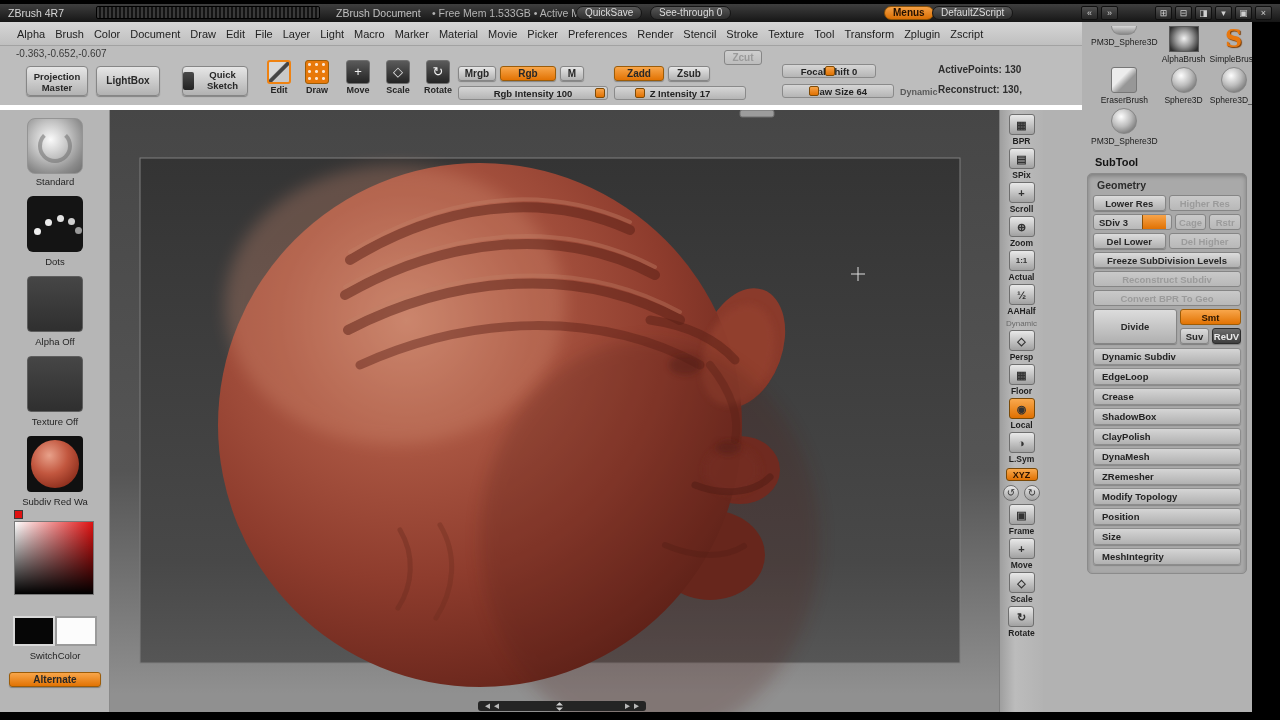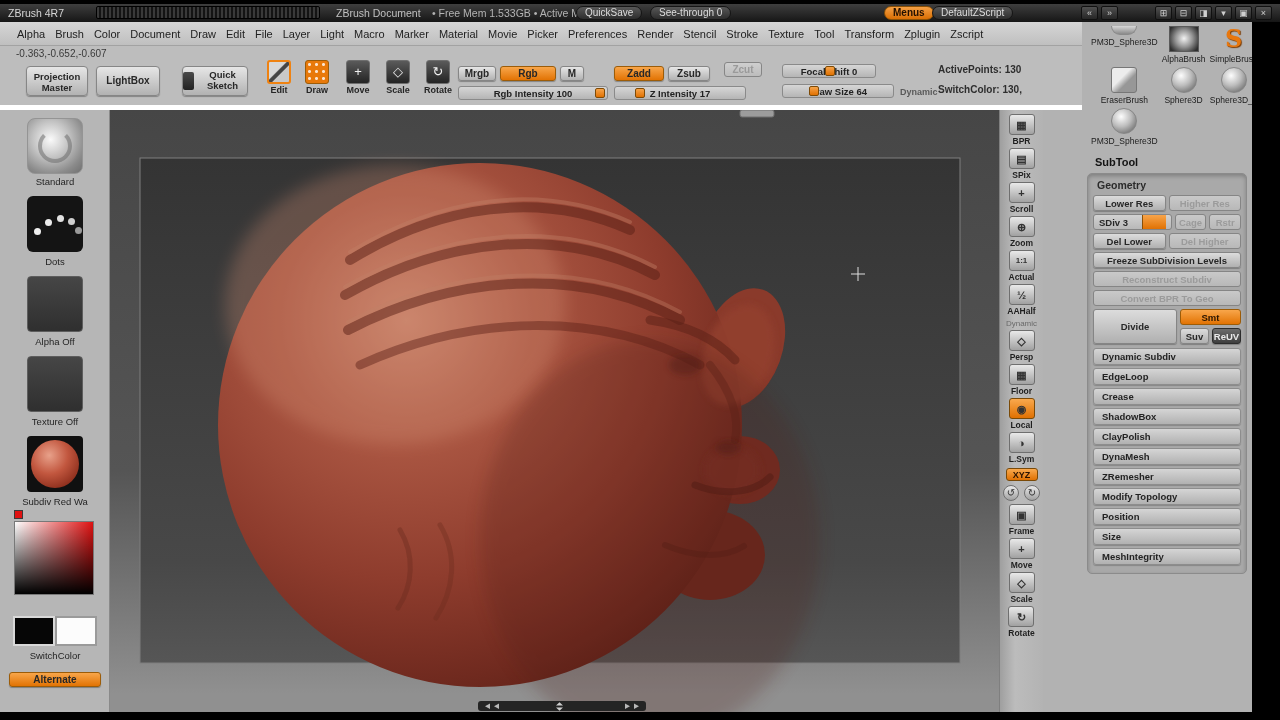--- a/index.html
+++ b/index.html
@@ -196,38 +196,38 @@
     <button class="sbtn small" style="left:458px;top:20px;width:38px;">Mrgb</button>
     <button class="sbtn small orange" style="left:500px;top:20px;width:56px;">Rgb</button>
     <button class="sbtn small" style="left:560px;top:20px;width:24px;">M</button>
     <div class="slider" style="left:458px;top:40px;width:150px;">
       <span>Rgb Intensity 100</span>
       <i class="handle" style="left:136px;"></i>
     </div>
 
     <button class="sbtn small orange" style="left:614px;top:20px;width:50px;">Zadd</button>
     <button class="sbtn small" style="left:668px;top:20px;width:42px;">Zsub</button>
-    <button class="sbtn small disabled" style="left:724px;top:16px;width:38px;">Zcut</button>
+    <button class="sbtn small disabled" style="left:724px;top:4px;width:38px;">Zcut</button>
     <div class="slider" style="left:614px;top:40px;width:132px;">
       <span>Z Intensity 17</span>
       <i class="handle" style="left:20px;"></i>
     </div>
 
     <div class="slider" style="left:782px;top:18px;width:94px;">
       <span>Focal Shift 0</span>
       <i class="handle" style="left:42px;"></i>
     </div>
     <div class="slider" style="left:782px;top:38px;width:112px;">
       <span>Draw Size 64</span>
       <i class="handle" style="left:26px;"></i>
     </div>
     <span style="position:absolute;left:900px;top:41px;font-size:9px;color:#5a5a5a;font-weight:bold;">Dynamic</span>
 
     <div class="points" style="left:938px;top:18px;">ActivePoints: 130</div>
-    <div class="points" style="left:938px;top:38px;">SwitchColor: 130,</div>
+    <div class="points" style="left:938px;top:38px;">Reconstruct: 130,</div>
   </div>
 
   <aside class="left-palette">
     <div class="brush-thumb">
         <i></i>
       </div>
     <div class="lp-label" style="top:66px;">Standard</div>
     <div class="dots-thumb">
         <i></i>
       </div>

